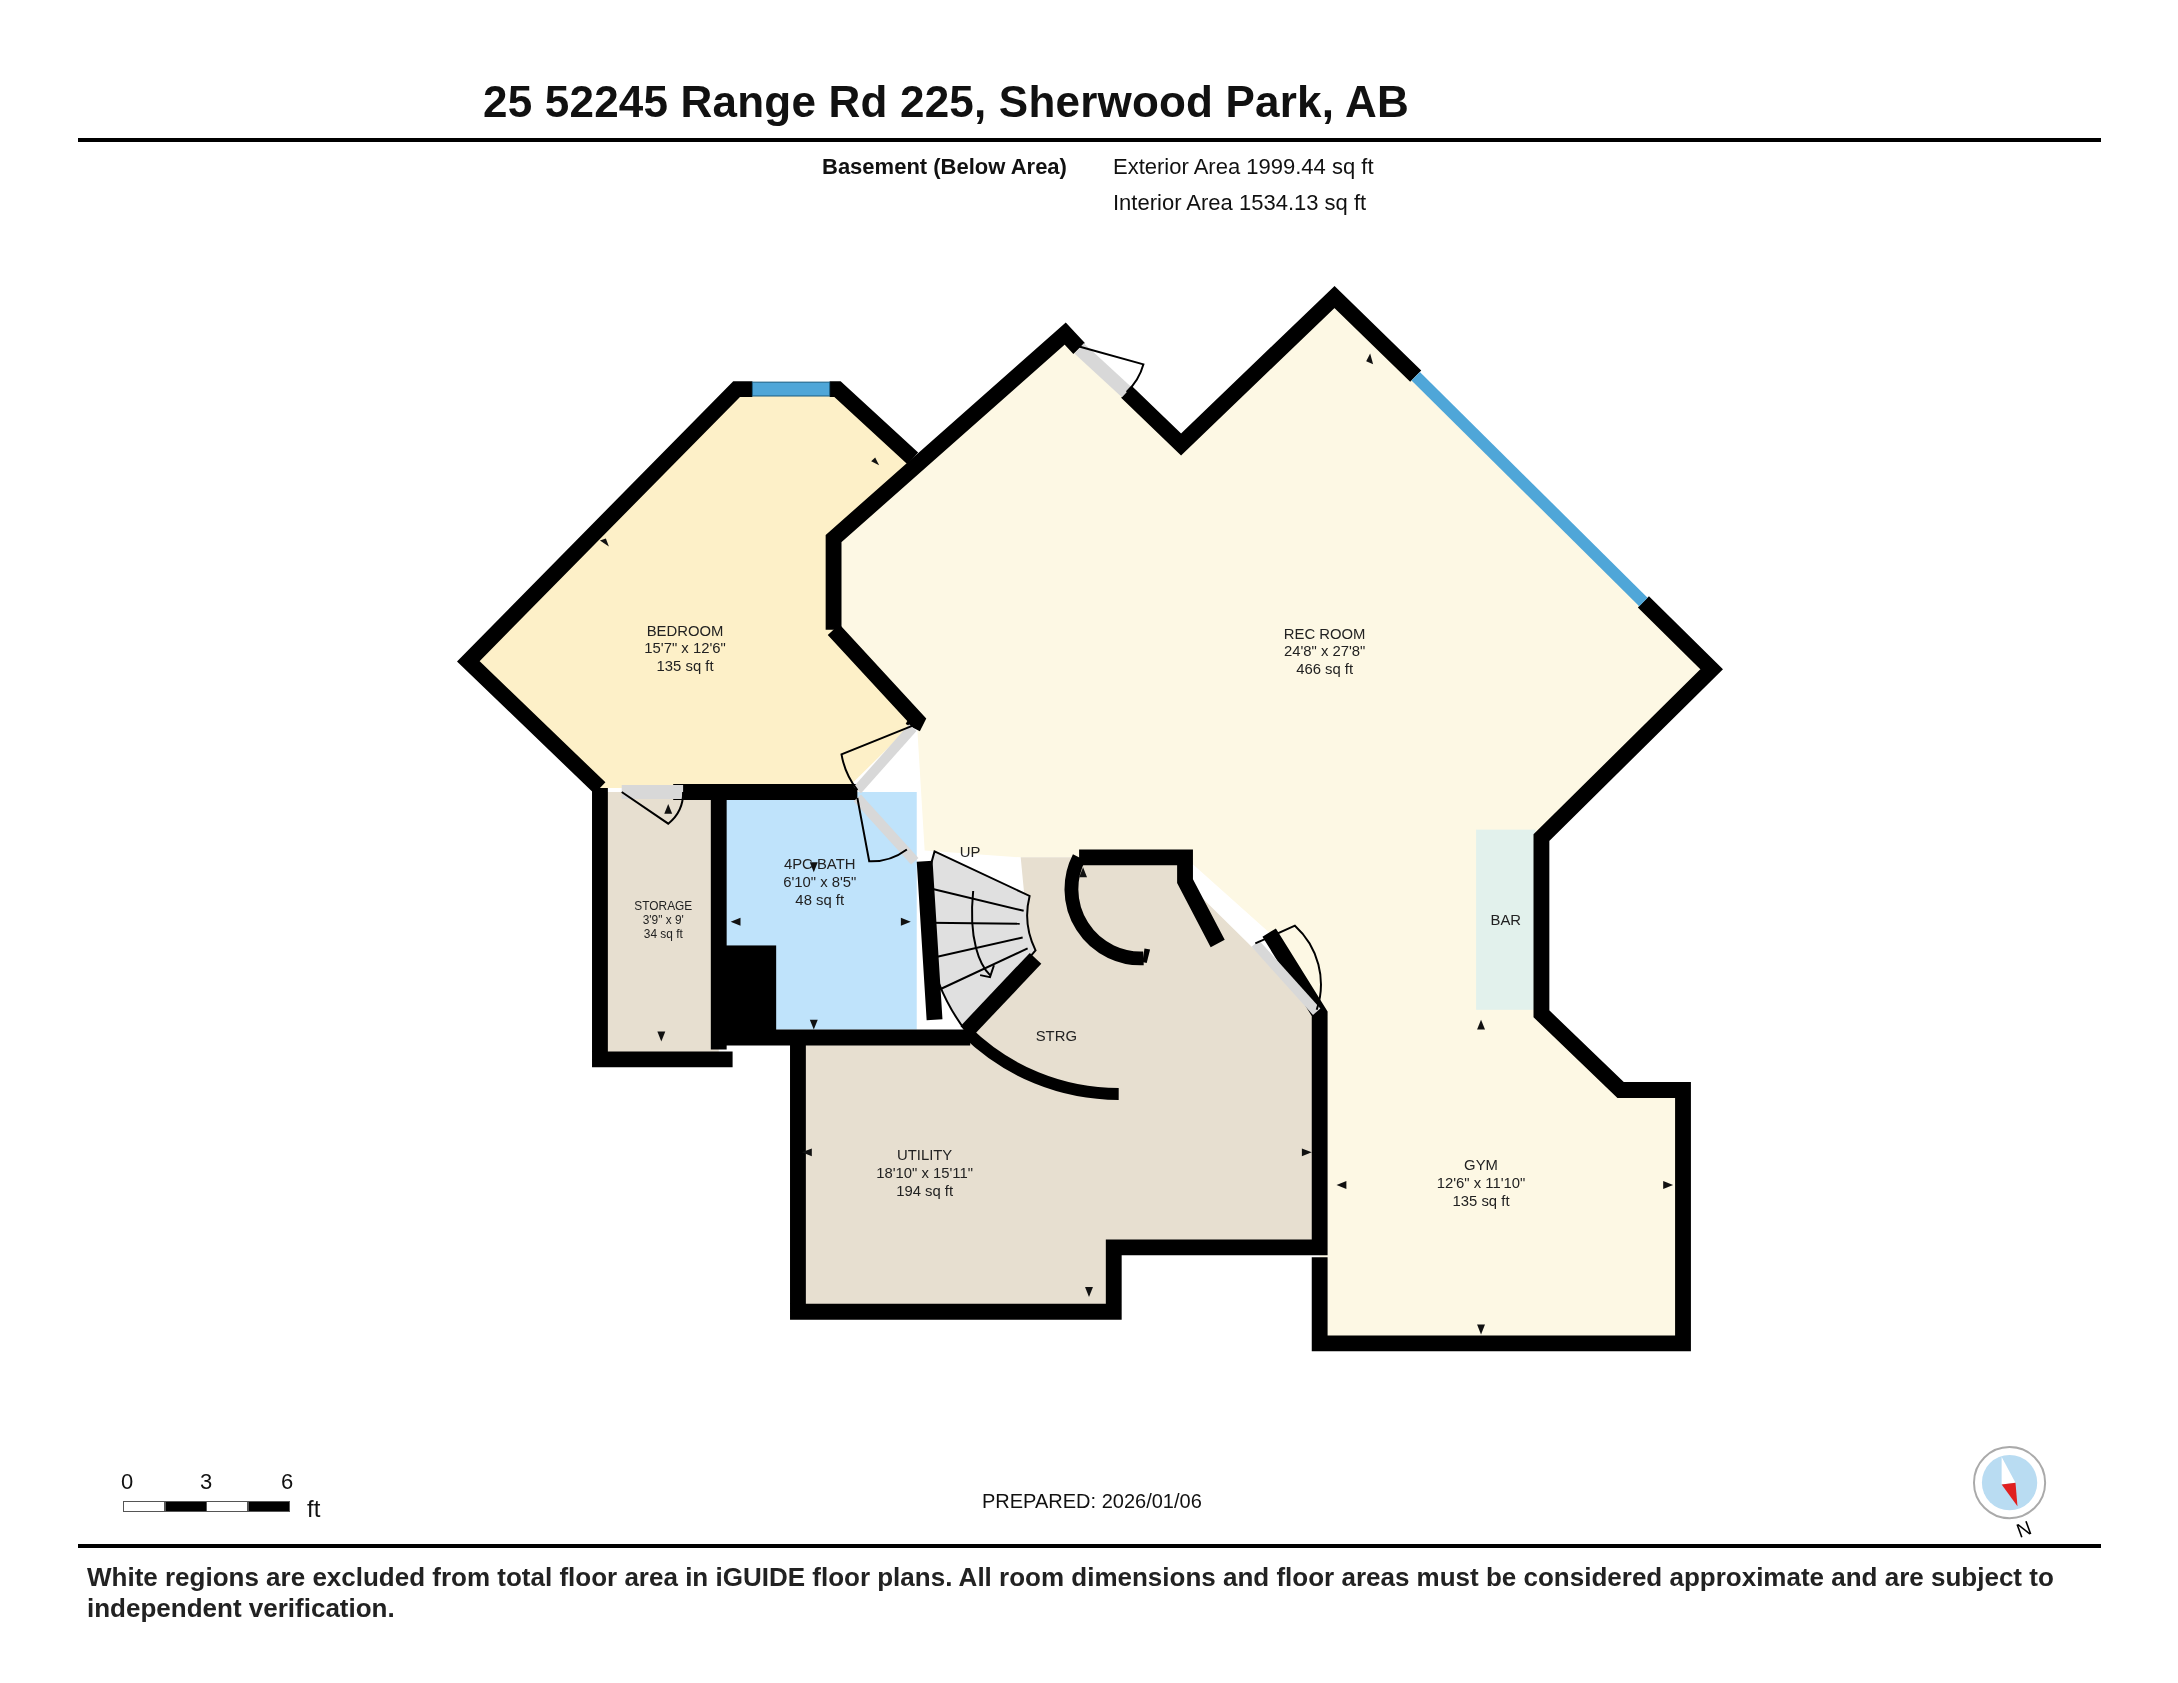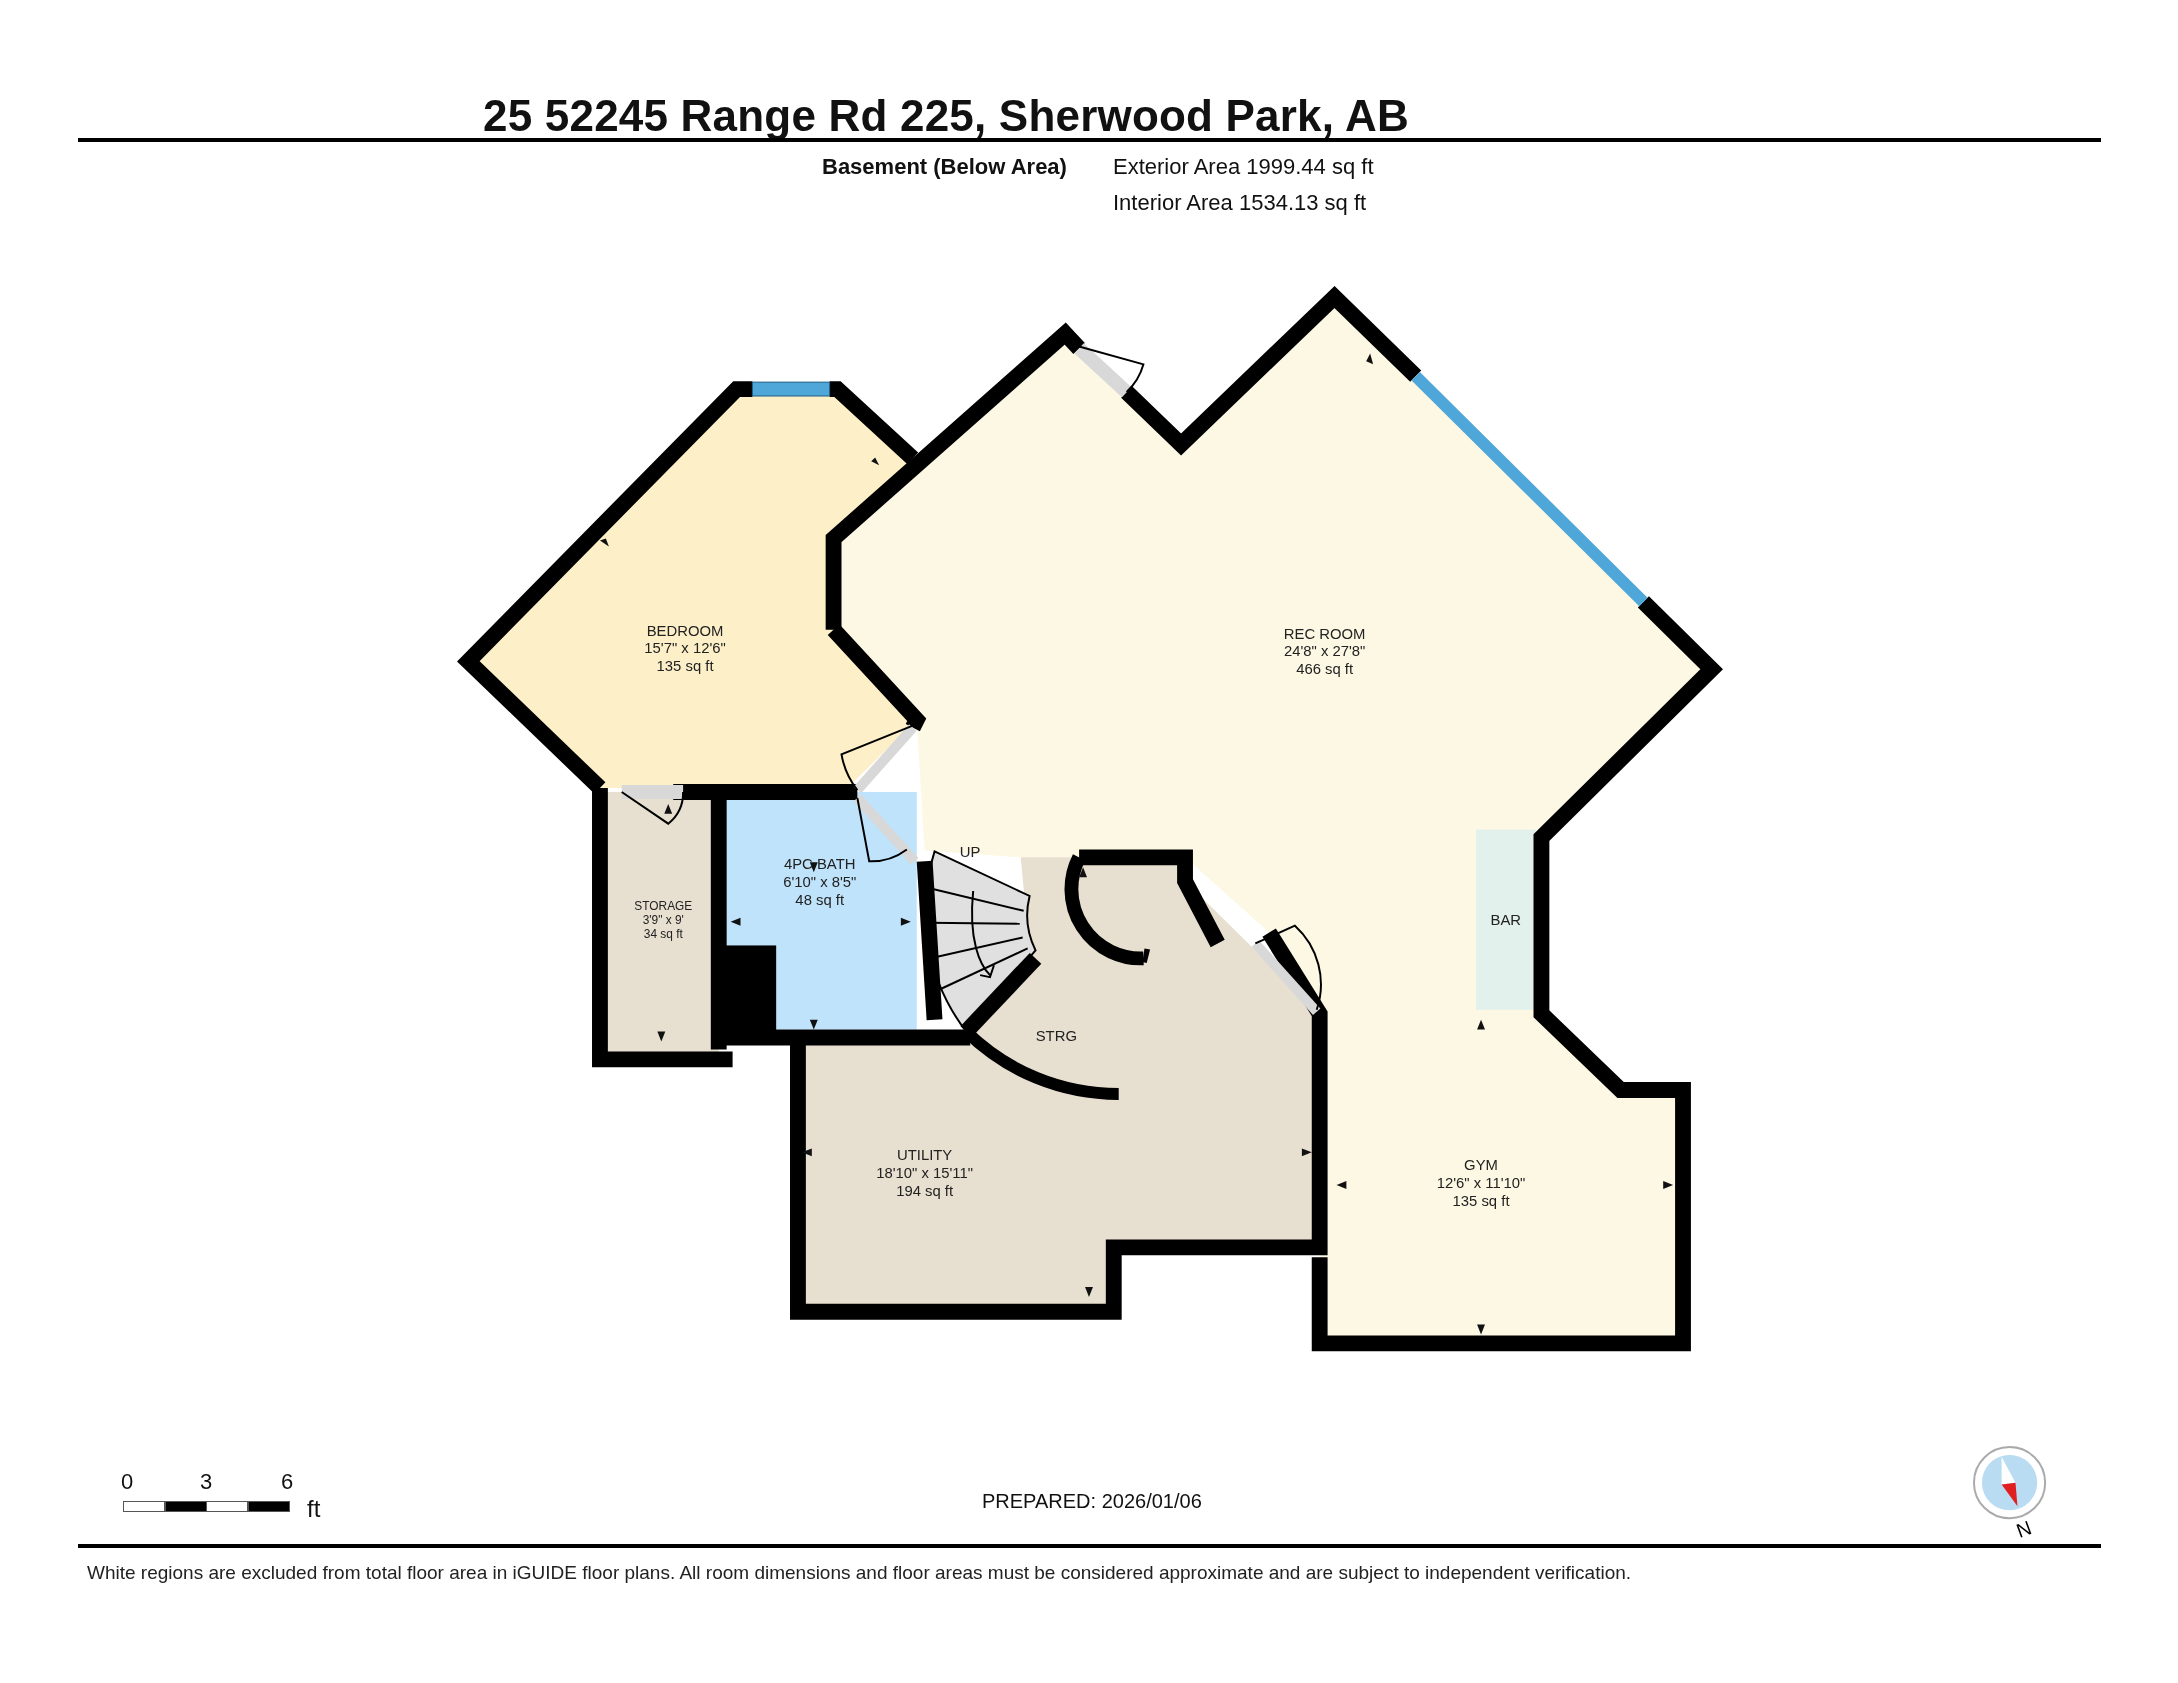--- a/index.html
+++ b/index.html
@@ -1,33 +1,33 @@
 <!DOCTYPE html>
 <html><head>
 <meta charset="utf-8">
 <style>
   html, body { margin:0; padding:0; background:#ffffff; }
   body { width:2178px; height:1683px; position:relative; overflow:hidden; font-family:"Liberation Sans", sans-serif; color:#111; }
-  .title { position:absolute; left:0; width:1892px; top:91px; text-align:center; font-size:44px; font-weight:bold; letter-spacing:0.2px; }
+  .title { position:absolute; left:0; width:1892px; top:77px; text-align:center; font-size:44px; font-weight:bold; letter-spacing:0.2px; }
   .rule { position:absolute; left:78px; width:2023px; height:4px; background:#000; }
   .rule.top { top:138px; }
   .rule.bottom { top:1544px; }
   .area-block { position:absolute; top:154px; left:0; width:2178px; font-size:22px; }
   .area-block .lvl { position:absolute; left:822px; top:0; font-weight:bold; }
   .area-block .ext { position:absolute; left:1113px; top:0; }
   .area-block .int { position:absolute; left:1113px; top:36px; }
   svg.plan { position:absolute; left:0; top:0; }
   .room-label { font-family:"Liberation Sans", sans-serif; fill:#222; text-anchor:middle; }
   .scale { position:absolute; left:119px; top:1469px; width:238px; height:59px; }
   .scale .num { position:absolute; top:0; font-size:22px; }
   .scale .bar { position:absolute; top:32px; height:11px; border:1px solid #555; box-sizing:border-box; }
   .scale .ft { position:absolute; left:188px; top:26px; font-size:24px; }
   .prepared { position:absolute; left:982px; top:1490px; font-size:20px; }
   .compass { position:absolute; left:1972px; top:1445px; width:85px; height:99px; }
-  .disclaimer { position:absolute; left:87px; top:1562px; font-size:19px; color:#222; }
+  .disclaimer { position:absolute; left:87px; top:1562px; font-size:26px; color:#222;font-weight:bold; }
 </style>
 </head>
 <body>
 
 <div class="title">25 52245 Range Rd 225, Sherwood Park, AB</div>
 <div class="rule top"></div>
 
 <div class="area-block">
   <span class="lvl">Basement (Below Area)</span>
   <span class="ext">Exterior Area 1999.44 sq ft</span>

